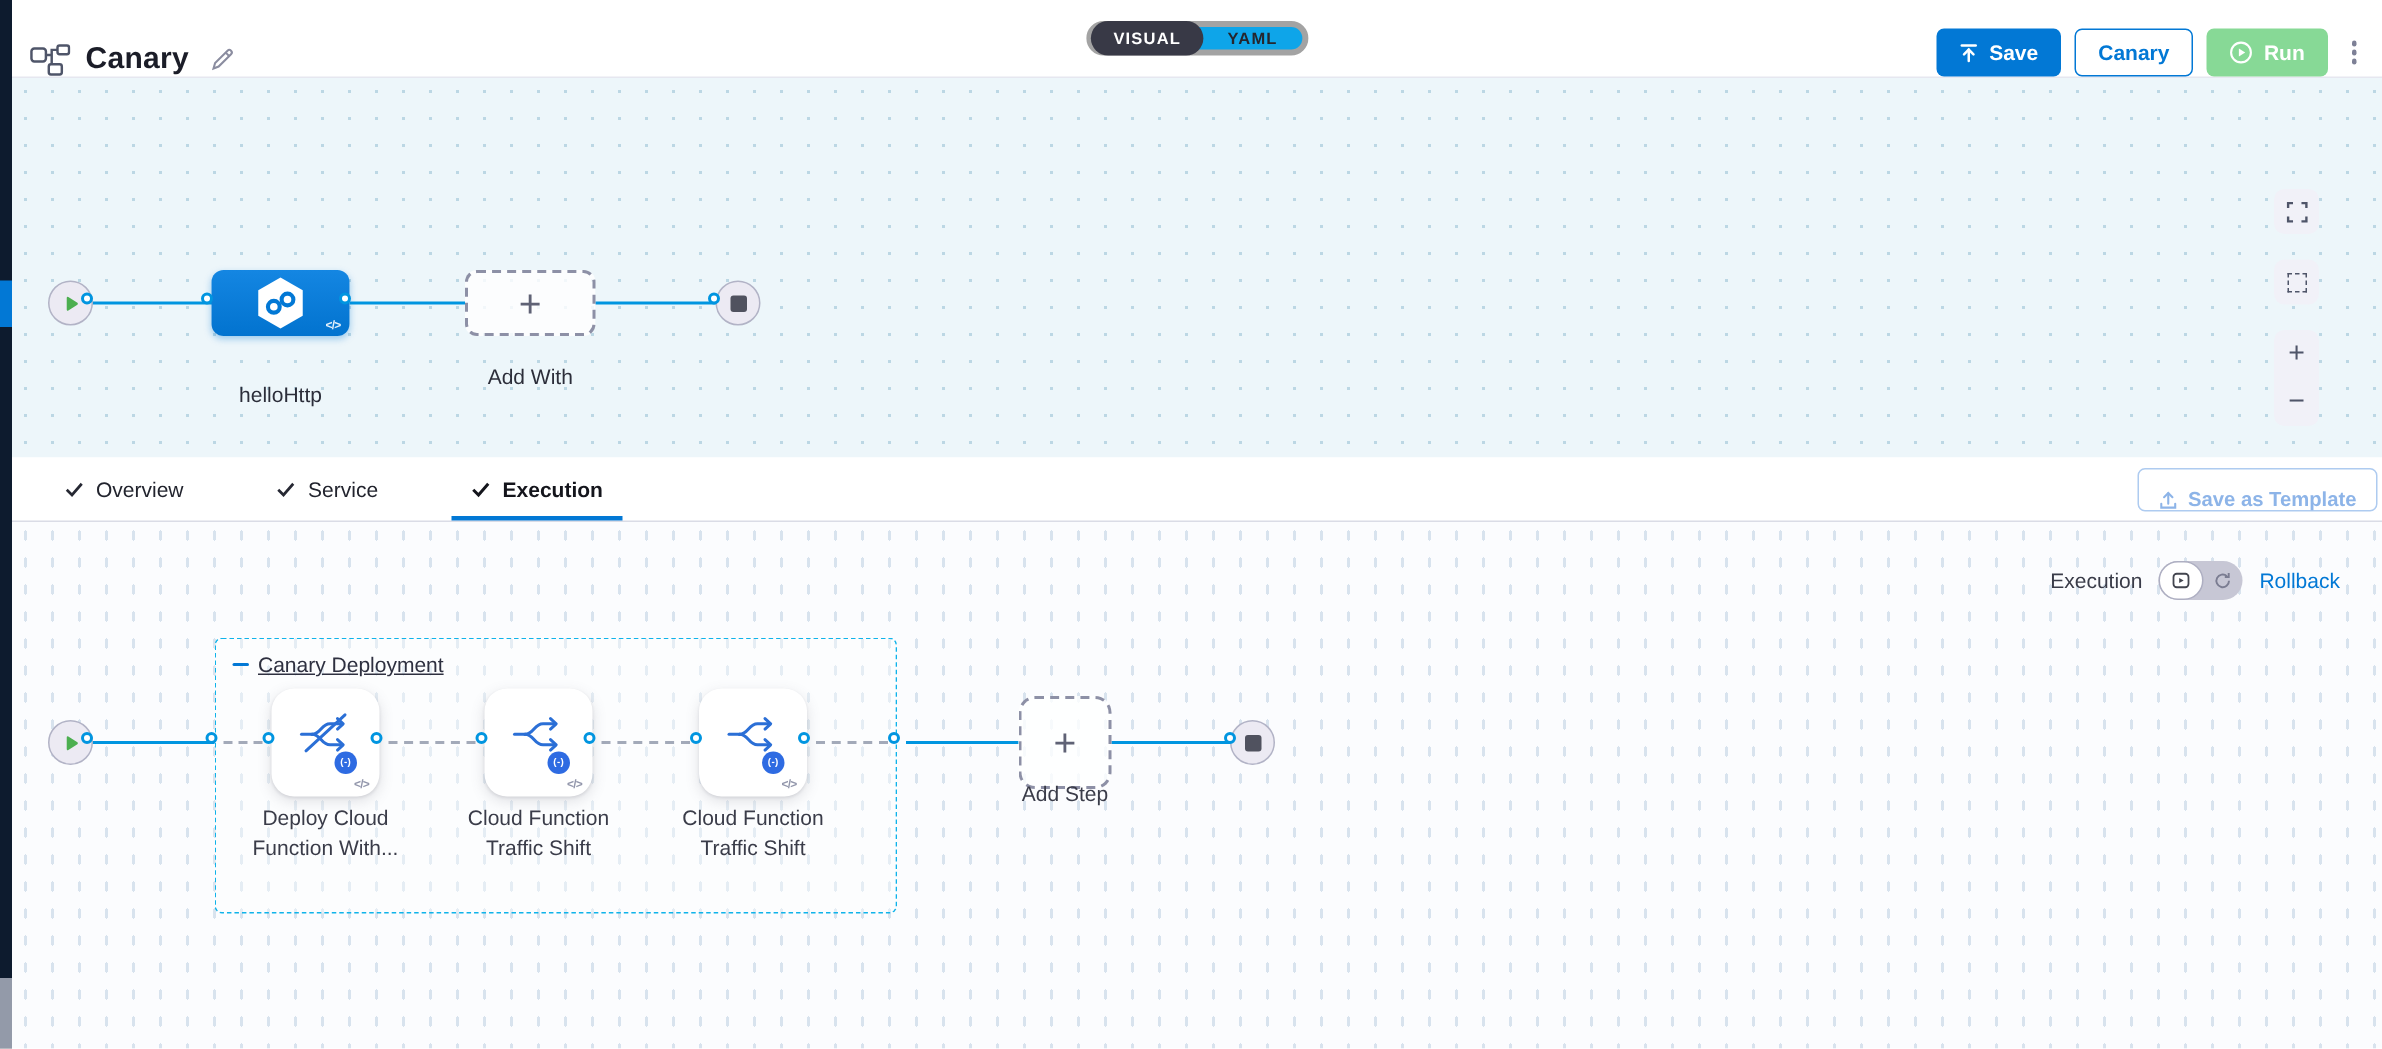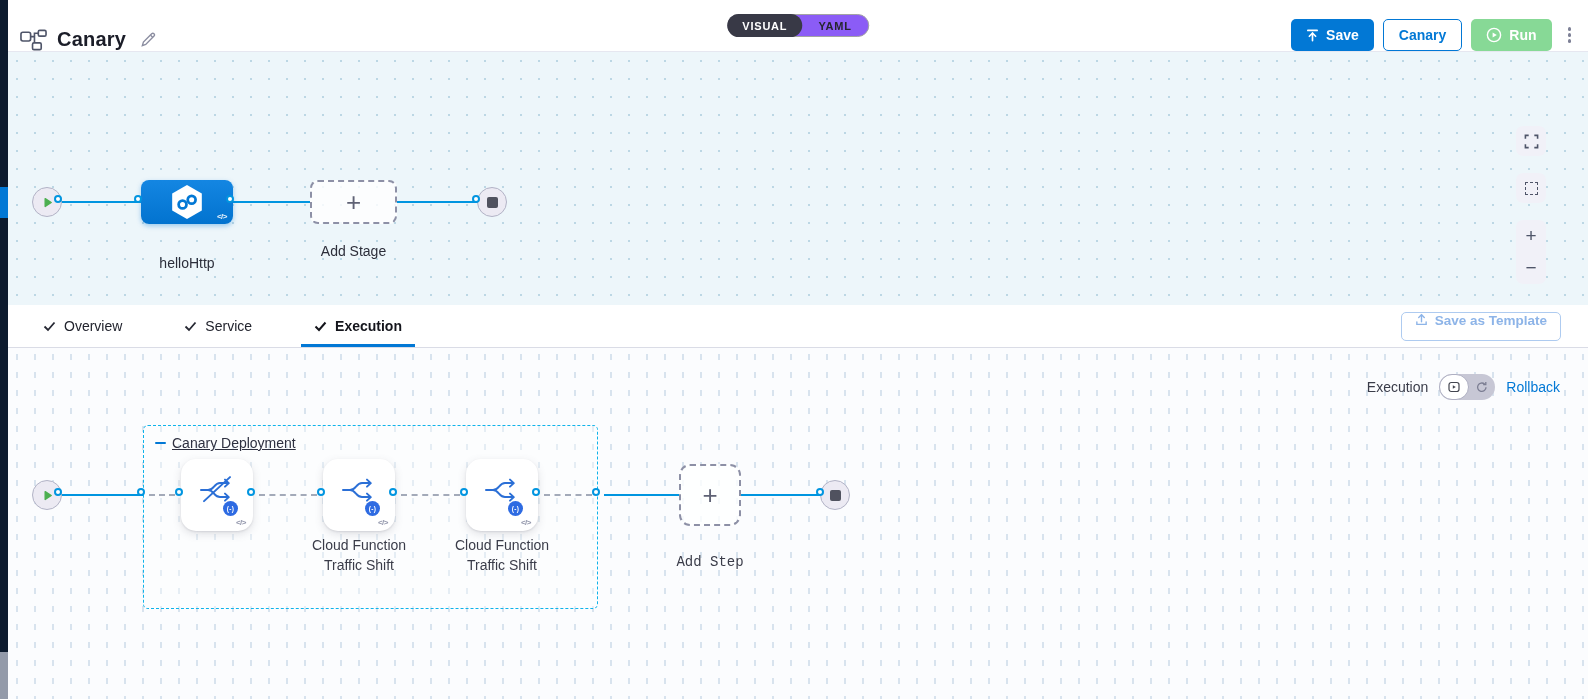--- a/index.html
+++ b/index.html
@@ -13,21 +13,21 @@
   .left-strip .thumb { position:absolute; left:0; top:652px; width:8px; height:47px; background:#939aa9; }
 
   
   .header { position:absolute; left:8px; top:0; width:1580px; height:52px; background:#fff;
             border-bottom:1px solid #e6e7f0; display:flex; align-items:flex-end; padding:0 12px; z-index:40; }
   .hdr-left { display:flex; align-items:center; gap:10px; }
   .page-title { font-size:20px; font-weight:700; color:#1b1d28; letter-spacing:.2px; }
   .edit-btn { margin-left:4px; display:flex; align-items:center; cursor:pointer; }
 
   .mode-toggle { position:absolute; left:50%; transform:translateX(-50%); top:14px; display:inline-flex;
-                 align-items:center; background:#8b5cf6; border:1px solid #a3a3a3; border-radius:12px; height:23px; }
+                 align-items:center; background:#0ea5e9; border:4px solid #a3a3a3; border-radius:12px; height:23px; }
   .mode-visual { background:#383946; color:#fff; border-radius:12px; height:23px; margin:-1px 0 -1px -1px;
                  padding:0 15px; display:flex; align-items:center; font-size:11px; font-weight:700; letter-spacing:.8px; }
   .mode-yaml { padding:0 16px; font-size:11px; font-weight:700; letter-spacing:.8px; color:#25262e; }
 
   .hdr-right { margin-left:auto; display:flex; align-items:center; gap:9px; }
   .unsaved { display:flex; align-items:center; gap:8px; background:#f3f3f9; border-radius:5px; height:31px;
              padding:0 15px; color:#ff6b2c; font-size:13px; font-weight:700; }
   .unsaved .dot { width:8px; height:8px; border-radius:50%; background:#ff6b2c; }
   .btn { display:flex; align-items:center; gap:7px; height:32px; border-radius:5px; font-size:14px;
          font-weight:700; padding:0 15px; cursor:pointer; }
@@ -74,21 +74,21 @@
   .sel-square { width:13px; height:13px; border:1.5px dashed #4f5569; }
 
   
   .tabbar { position:absolute; left:8px; top:305px; width:1585px; height:43px; background:#fff;
             border-bottom:1px solid #dadce6; display:flex; align-items:stretch; z-index:30; }
   .tab { display:flex; align-items:center; gap:8px; font-size:14px; color:#22242e; padding:0 13px;
          margin-right:36px; position:relative; cursor:pointer; }
   .tab:first-child { margin-left:22px; }
   .tab.active { font-weight:700; color:#14151c; }
   .tab.active::after { content:""; position:absolute; left:0; right:0; bottom:0; height:3px; background:#0278d5; }
-  .save-template { margin-left:auto; margin-right:32px; align-self:center; display:flex; align-items:flex-start;
+  .save-template { margin-left:auto; margin-right:8px; align-self:center; display:flex; align-items:flex-end;
                    gap:7px; height:29px; padding:0 13px; border:1px solid #aecbf0; border-radius:5px;
                    color:#8db4e8; font-size:13.5px; font-weight:700; background:#fff; cursor:default; }
 
   
   .exec-row { position:absolute; right:28px; top:26px; display:flex; align-items:center; gap:11px; z-index:5; }
   .exec-label { font-size:14px; color:#3a3c49; }
   .exec-toggle { display:flex; align-items:center; background:#c7c7d5; border-radius:13px; height:26px;
                  width:56px; cursor:pointer; }
   .exec-toggle .seg-on { width:30px; height:26px; background:#fff; border:1px solid #aeafc2; border-radius:13px;
                          display:flex; align-items:center; justify-content:center; }
@@ -196,21 +196,21 @@
     </div>
     <div class="cdot" style="left:126px; top:143px;"></div>
     <div class="cdot" style="left:218px; top:143px;"></div>
     <div class="node-label" style="left:133px; top:203px; width:92px;">helloHttp</div>
 
     <div class="cline" style="left:225px; top:149px; width:77px;"></div>
 
     <div class="dashed-box" style="left:302px; top:128px; width:87px; height:44px;">
       <span class="plus-glyph">+</span>
     </div>
-    <div class="node-label" style="left:302px; top:191px; width:87px;">Add Stage</div>
+    <div class="node-label" style="left:302px; top:191px; width:87px;">Add With</div>
 
     <div class="cline" style="left:389px; top:149px; width:82px;"></div>
     <div class="cdot" style="left:464px; top:143px;"></div>
     <div class="node-circle" style="left:469px; top:135px;">
       <span class="stop-square"></span>
     </div>
 
     <div class="ctl-btn" style="top:74px;">
       <svg width="15" height="15" viewBox="0 0 16 16" fill="none" stroke="#4f5569" stroke-width="1.7">
         <path d="M1.5 5 V1.5 H5"></path>
@@ -352,18 +352,19 @@
 
     <div class="dashed-box" style="left:671px; top:116px; width:62px; height:62px; border-radius:11px;">
       <span class="plus-glyph">+</span>
     </div>
     <div class="cline" style="left:733px; top:146px; width:81px;"></div>
     <div class="cdot" style="left:808px; top:140px;"></div>
     <div class="node-circle" style="left:812px; top:132px;">
       <span class="stop-square"></span>
     </div>
 
+    <div class="step-label" style="left:151px; top:187px;">Deploy Cloud Function With...</div>
     <div class="step-label" style="left:293px; top:187px;">Cloud Function Traffic Shift</div>
     <div class="step-label" style="left:436px; top:187px;">Cloud Function Traffic Shift</div>
-    <div class="step-label" style="left:644px; top:204px;font-family:Liberation Mono, monospace;">Add Step</div>
+    <div class="step-label" style="left:644px; top:171px;">Add Step</div>
   </div>
 
 </div>
 
 </body></html>

